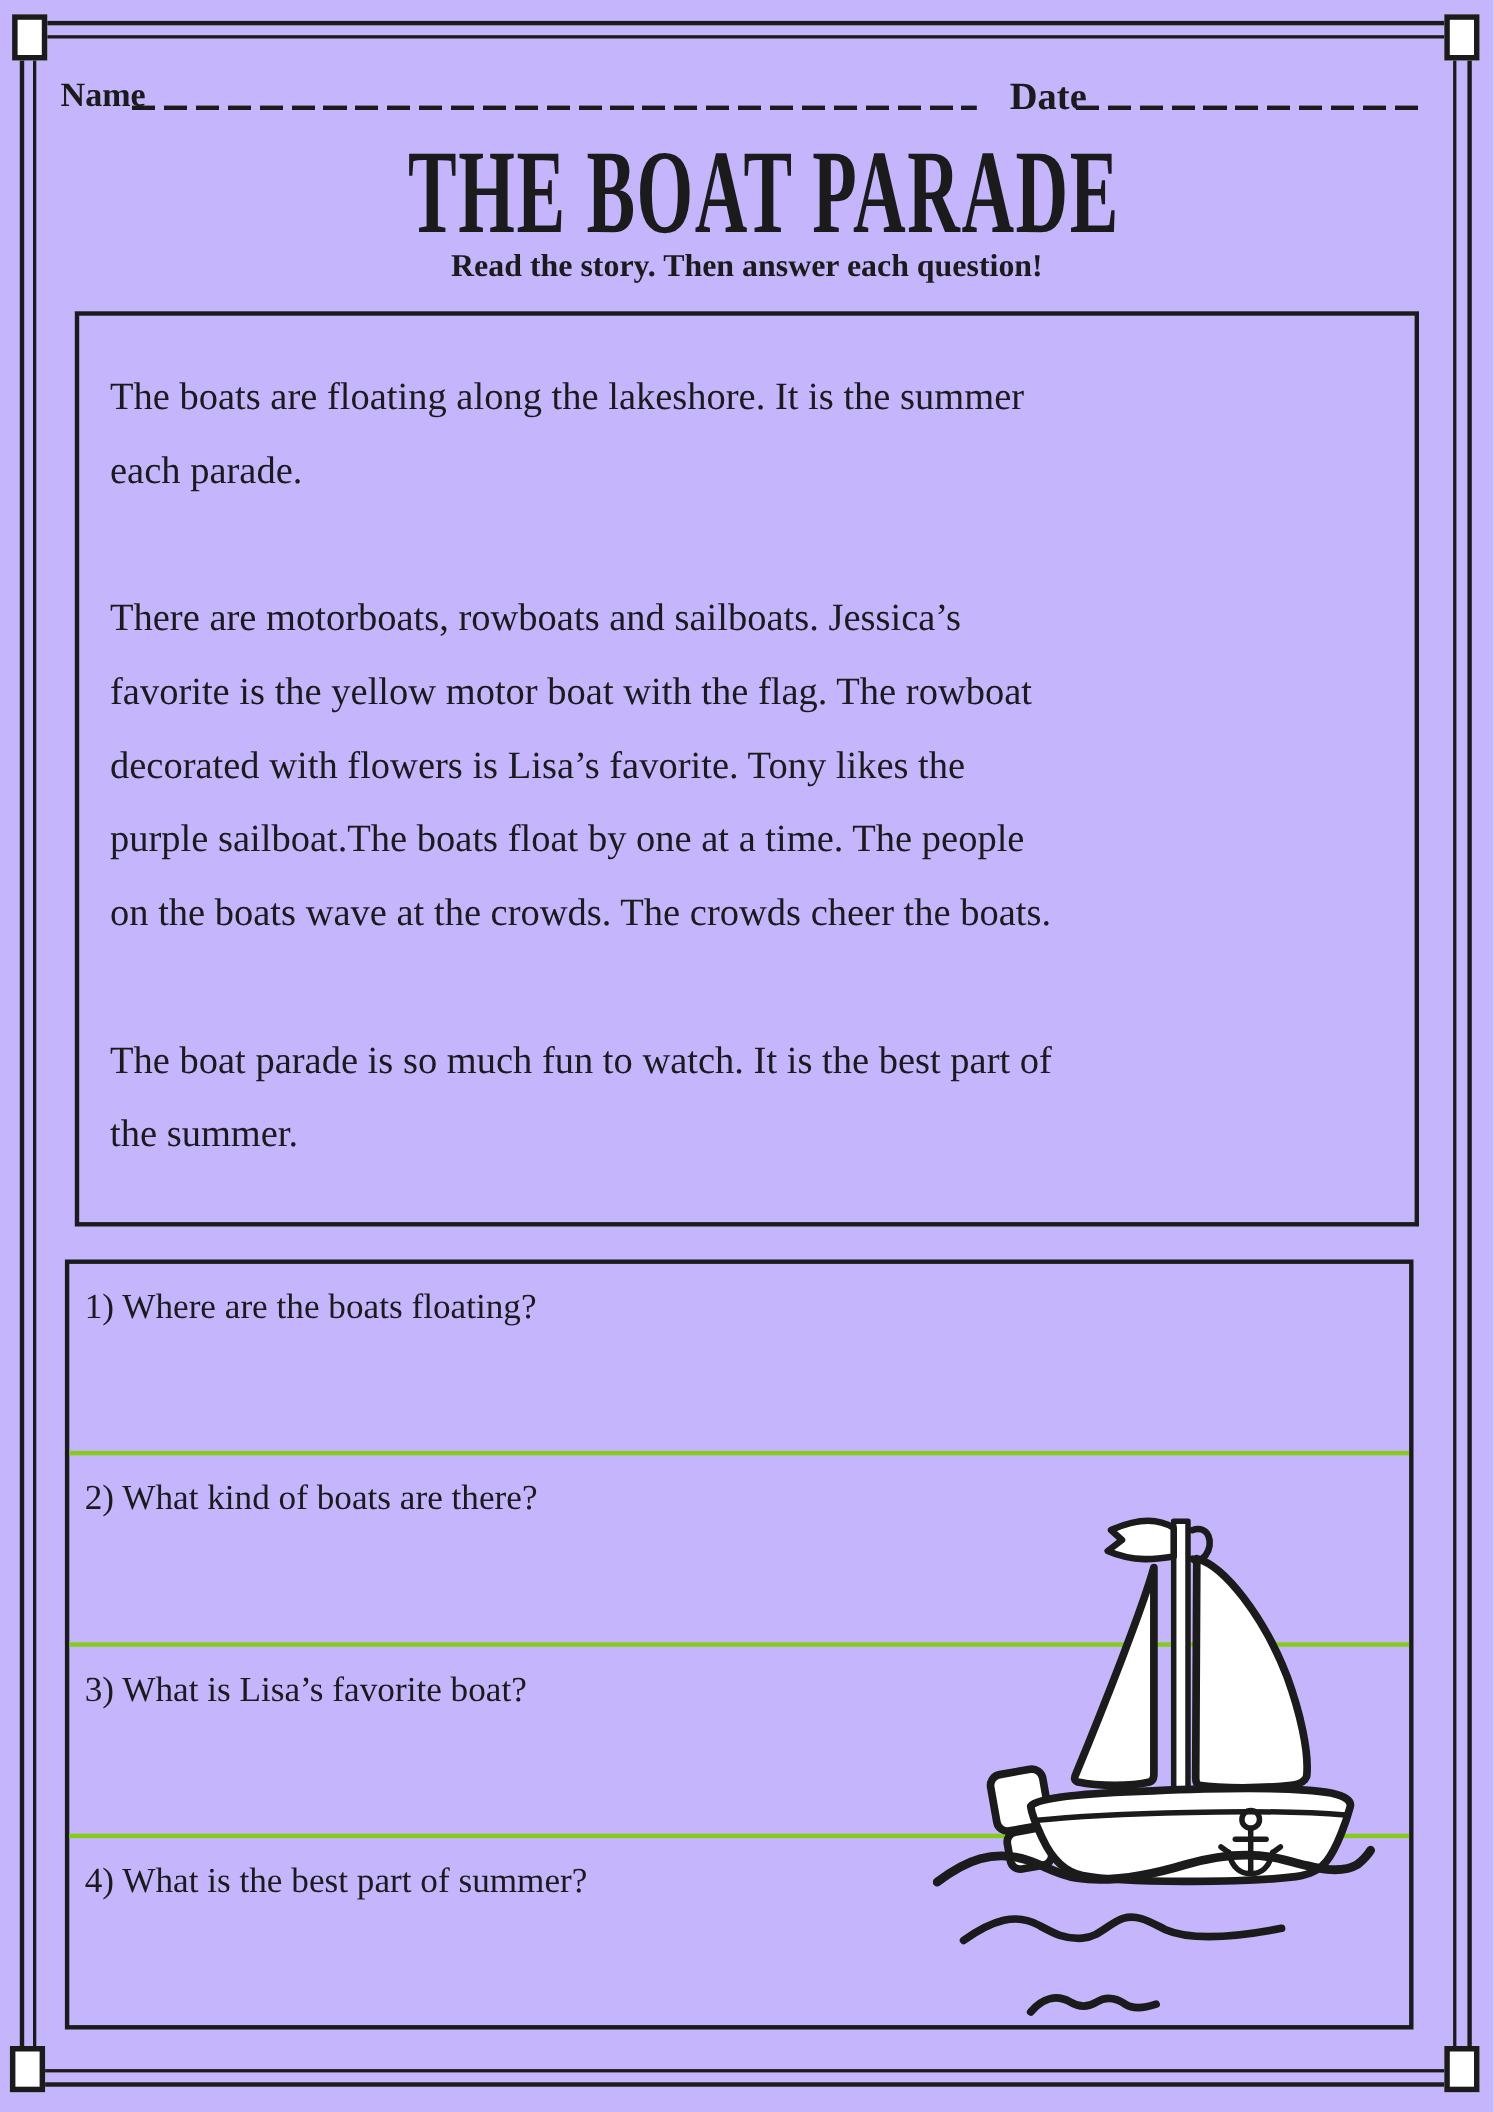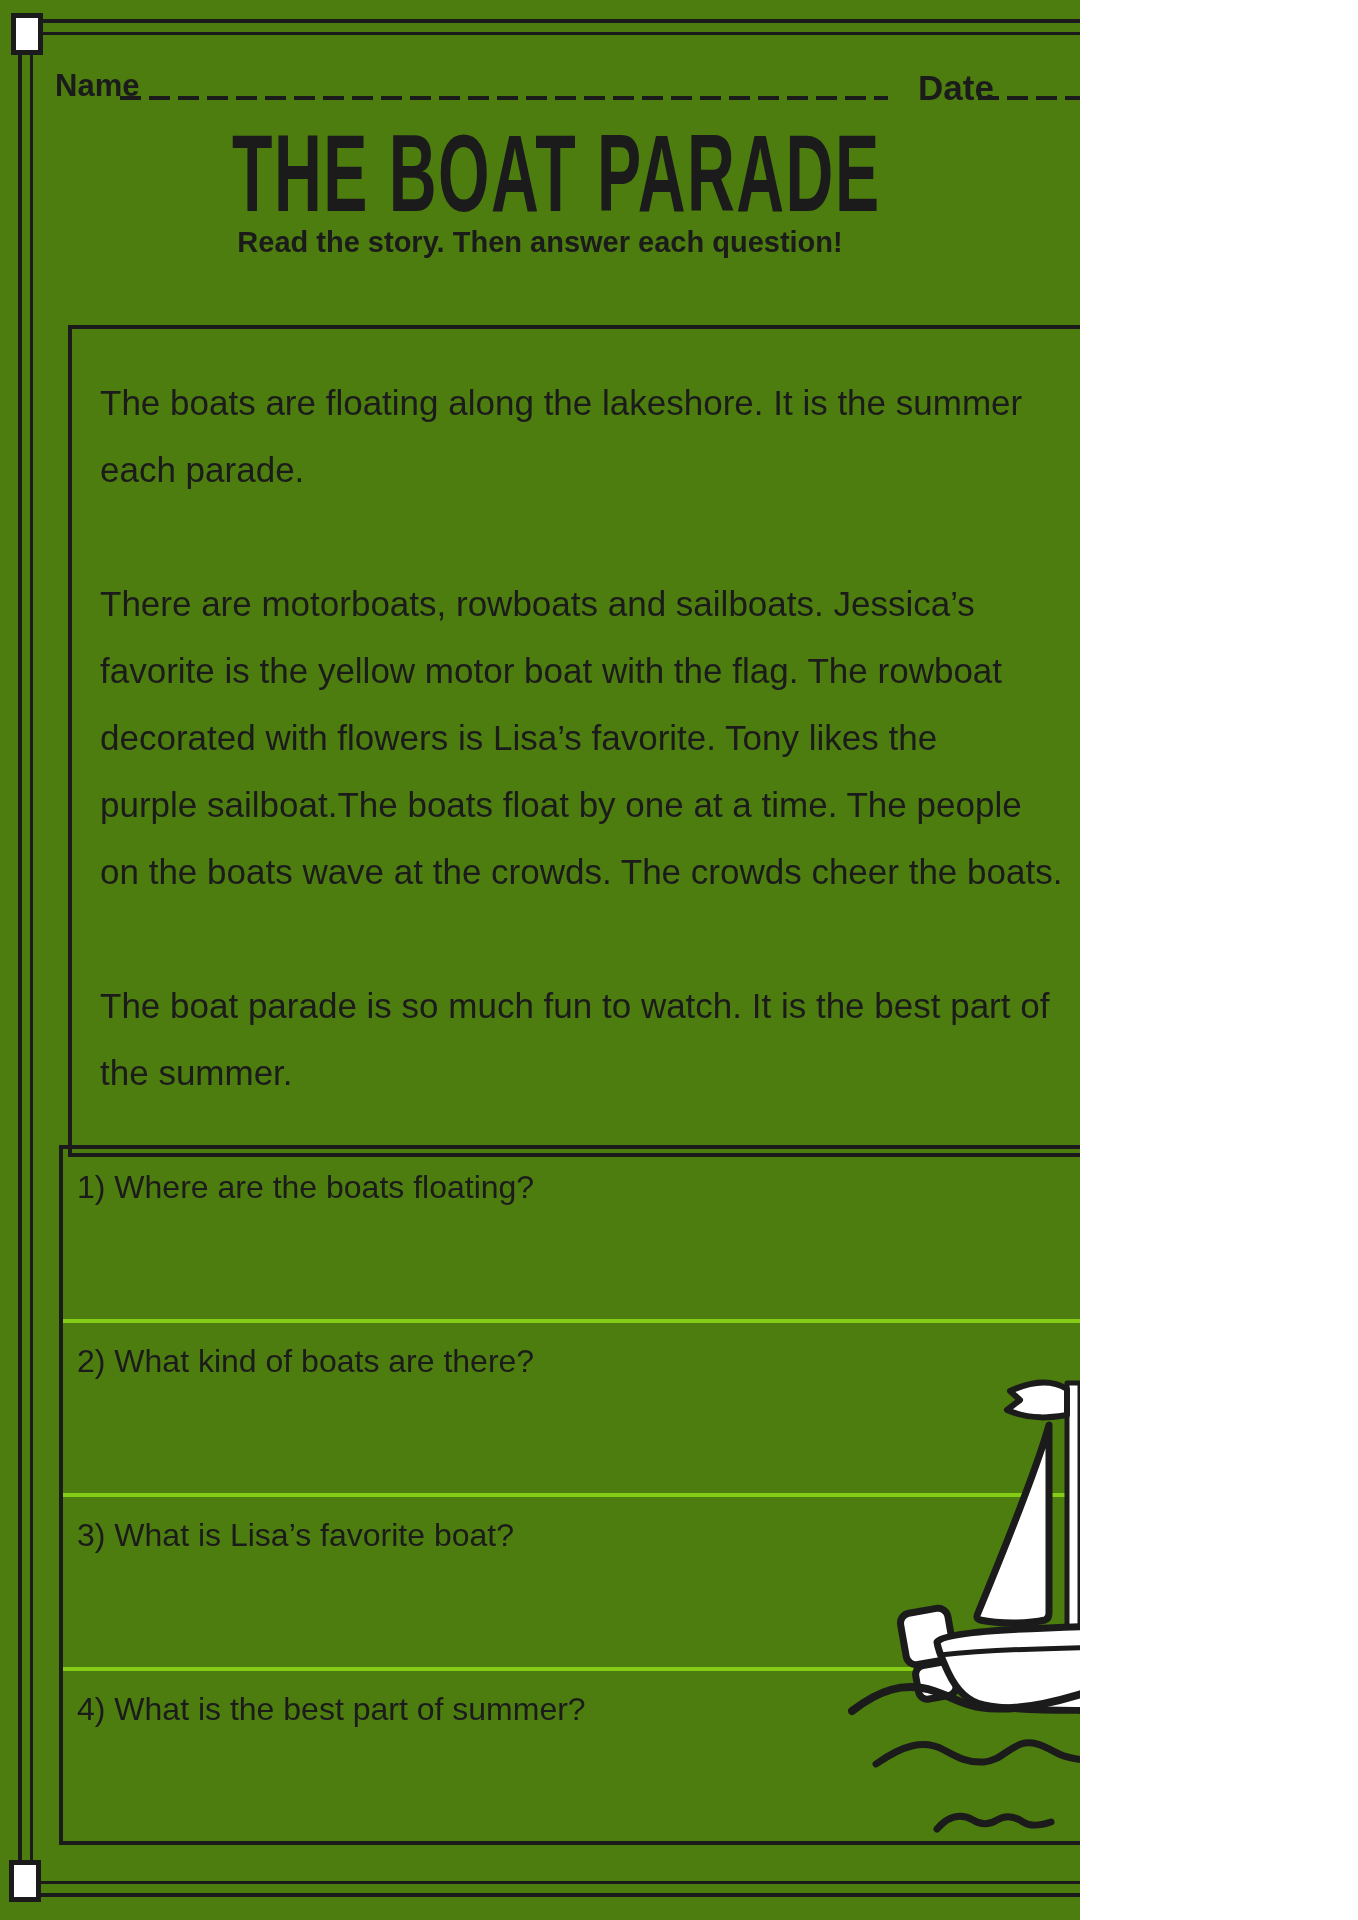--- a/index.html
+++ b/index.html
@@ -1,20 +1,20 @@
 <!DOCTYPE html>
 <html><head>
 <meta charset="utf-8">
 <style>
   html,body{margin:0;padding:0;background:#ffffff;}
   .page{
     position:relative;
-    width:1080px;height:1920px;
-    background:#4d7c0f;
-    font-family:Liberation Sans, sans-serif;
+    width:1358px;height:1920px;
+    background:#c4b5fd;
+    font-family:Liberation Serif, serif;
     color:#1b1b1b;
     overflow:hidden;
   }
   
   .frame-outer{
     position:absolute;left:18px;top:19px;width:1320px;height:1878px;
     border:4px solid #1b1b1b;box-sizing:border-box;z-index:1;
   }
   .frame-inner{
     position:absolute;left:30px;top:32px;width:1294px;height:1852px;
@@ -44,21 +44,20 @@
   }
   .subtitle{
     position:absolute;left:0;right:0;top:226px;text-align:center;
     font-size:29px;font-weight:600;z-index:3;
   }
   
   .story-box{
     position:absolute;left:68px;top:283px;width:1222px;height:832px;
     border:4px solid #1b1b1b;box-sizing:border-box;z-index:3;
     padding:40px 40px 0 28px;
-    margin-top:42px;
   }
   .story-para{margin:0 0 67px 0;}
   .story-line{font-size:35px;line-height:67px;white-space:nowrap;}
   
   .qbox{
     position:absolute;left:59px;top:1145px;width:1226px;height:700px;
     border:4px solid #1b1b1b;box-sizing:border-box;z-index:3;
     display:flex;flex-direction:column;
   }
   .qrow{flex:1;border-top:4px solid #84cc16;position:relative;box-sizing:border-box;}

